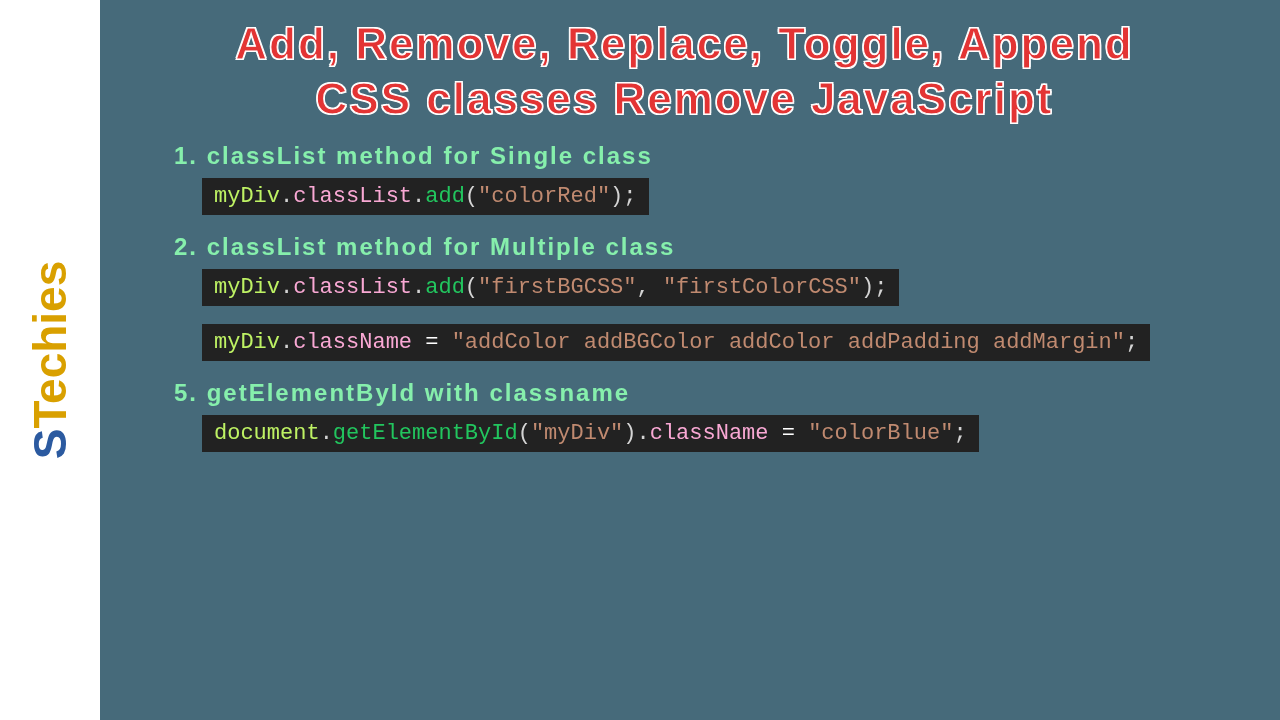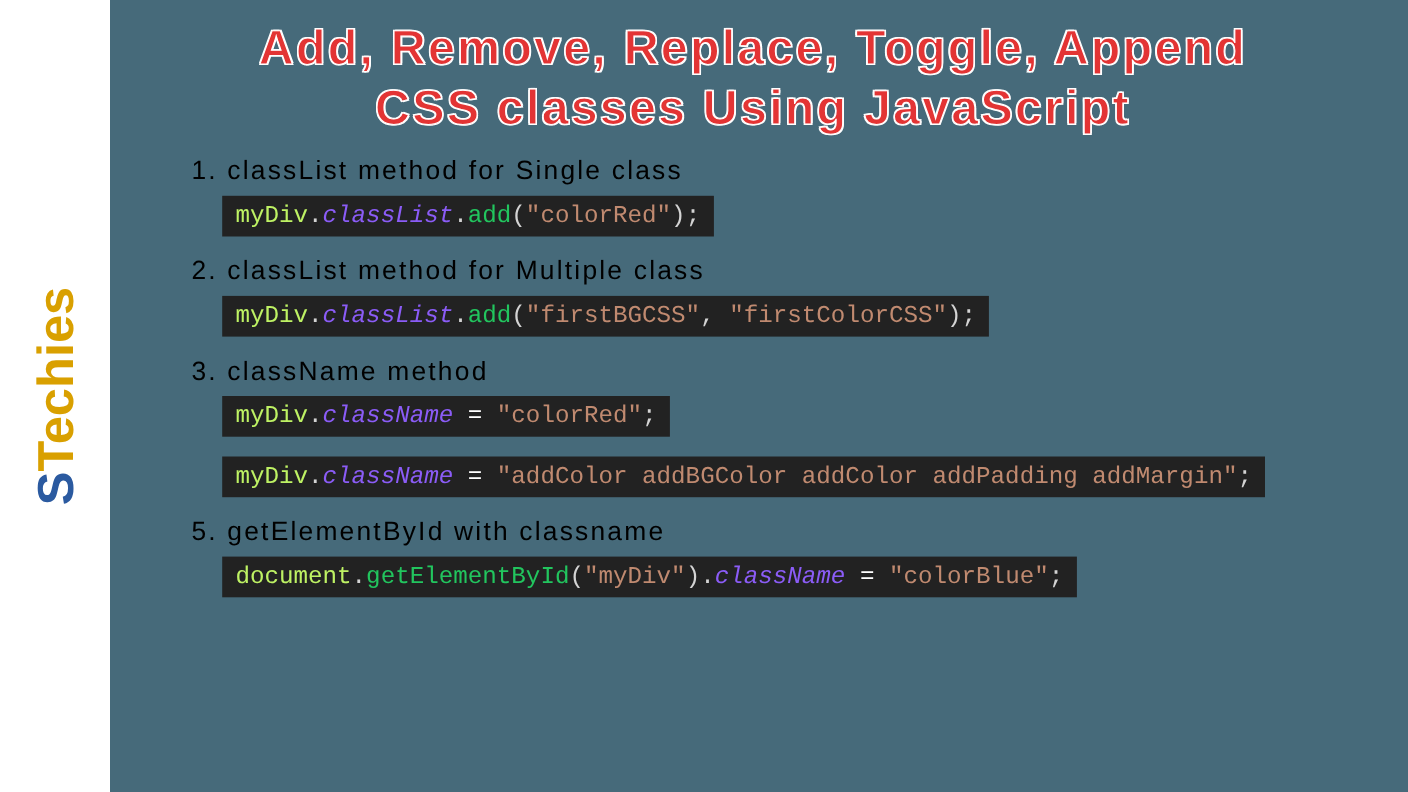--- a/index.html
+++ b/index.html
@@ -46,57 +46,56 @@
       -1px -1px 0 #fff,
        1px -1px 0 #fff,
       -1px  1px 0 #fff,
        1px  1px 0 #fff;
     margin-bottom: 16px;
   }
   .item {
     margin: 0 0 18px 50px;
   }
   .item-title {
-    color: #000000;
+    color: #86efac;
     font-size: 24px;
-    font-weight: normal;
+    font-weight: bold;
     letter-spacing: 2px;
     margin-bottom: 8px;
   }
   .code {
     background: #222222;
     display: inline-block;
     padding: 6px 12px;
     font-family: "Courier New", Consolas, monospace;
     font-size: 22px;
     margin-left: 28px;
     color: #d4d4d4;
     white-space: pre;
   }
   .c-var  { color: #bef264; }
-  .c-prop { color: #8b5cf6; font-style: italic; }
+  .c-prop { color: #f9a8d4; }
   .c-fn   { color: #22c55e; }
   .c-str  { color: #c08a70; }
   .c-op   { color: #d4d4d4; }
   .c-eq   { color: #ffffff; }
 </style>
 </head>
 <body>
 
 <div class="sidebar">
   <div class="logo">
     <span class="s1">S</span><span class="s2">Tech</span><span class="s3">ies</span>
   </div>
 </div>
 
 <div class="main">
   <div class="title">
     <div>Add, Remove, Replace, Toggle, Append</div>
-    <div>CSS classes Using JavaScript</div>
+    <div>CSS classes Remove JavaScript</div>
   </div>
   <div id="items-container">
       <div class="item"><div class="item-title">1. classList method for Single class</div><div class="code"><span class="c-var">myDiv</span><span class="c-op">.</span><span class="c-prop">classList</span><span class="c-op">.</span><span class="c-fn">add</span><span class="c-op">(</span><span class="c-str">"colorRed"</span><span class="c-op">);</span></div></div>
       <div class="item"><div class="item-title">2. classList method for Multiple class</div><div class="code"><span class="c-var">myDiv</span><span class="c-op">.</span><span class="c-prop">classList</span><span class="c-op">.</span><span class="c-fn">add</span><span class="c-op">(</span><span class="c-str">"firstBGCSS"</span><span class="c-op">, </span><span class="c-str">"firstColorCSS"</span><span class="c-op">);</span></div></div>
-      <div class="item"><div class="item-title">3. className method</div><div class="code"><span class="c-var">myDiv</span><span class="c-op">.</span><span class="c-prop">className</span><span class="c-eq"> = </span><span class="c-str">"colorRed"</span><span class="c-op">;</span></div></div>
       <div class="item"><div class="code"><span class="c-var">myDiv</span><span class="c-op">.</span><span class="c-prop">className</span><span class="c-eq"> = </span><span class="c-str">"addColor addBGColor addColor addPadding addMargin"</span><span class="c-op">;</span></div></div>
       <div class="item"><div class="item-title">5. getElementById with classname</div><div class="code"><span class="c-var">document</span><span class="c-op">.</span><span class="c-fn">getElementById</span><span class="c-op">(</span><span class="c-str">"myDiv"</span><span class="c-op">)</span><span class="c-op">.</span><span class="c-prop">className</span><span class="c-eq"> = </span><span class="c-str">"colorBlue"</span><span class="c-op">;</span></div></div>
     </div>
 </div>
 
 </body></html>

